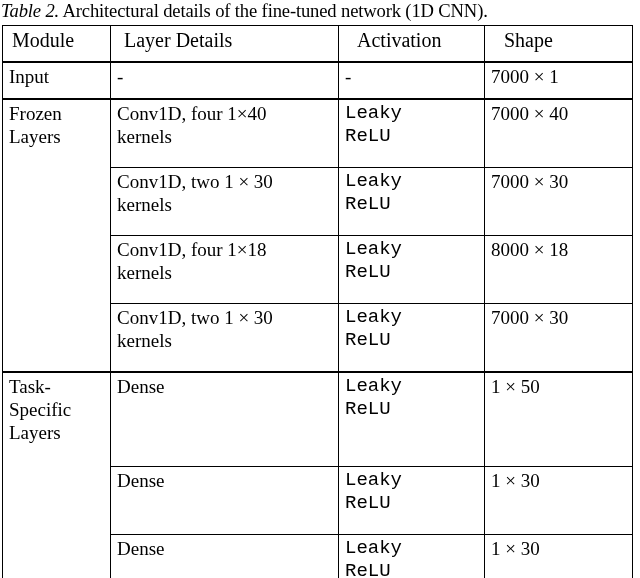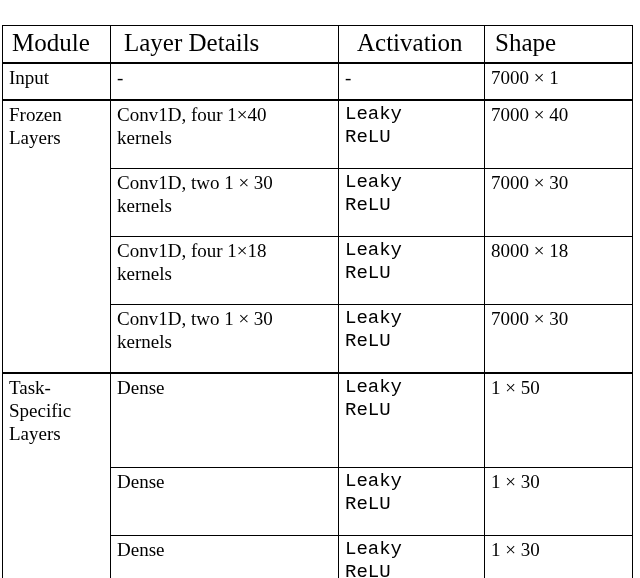--- a/index.html
+++ b/index.html
@@ -65,27 +65,27 @@
     font-weight: normal;
     line-height: 1.22;
   }
 
   
   table.arch { border: 1.6px solid #000; }
 
   .hdr td {
     height: 30px;
     vertical-align: middle;
-    font-size: 25px;
+    font-size: 20px;
     border-bottom-width: 2.2px;
   }
   .hdr td.c1 { padding-left: 9px; }
   .hdr td.c2 { padding-left: 13px; }
   .hdr td.c3 { padding-left: 18px; }
-  .hdr td.c4 { padding-left: 10px; }
+  .hdr td.c4 { padding-left: 19px; }
 
   
   tr.grp-top > td { border-top-width: 2.4px; }
 
   .ctr { text-align: center; }
   .mod-cell {
     padding-left: 9px;
     padding-top: 3px;
   }
   .layer-cell { padding-left: 15px; }
@@ -98,20 +98,23 @@
   .h-dense  td { height: 62px; }
 
   .nobr { white-space: nowrap; }
   .dash { font-size: 19px; }
 </style>
 </head>
 <body>
 
 <div id="page">
 
+  <div class="caption">
+    <span class="tbl-num">Table 2.</span><span> Architectural details of the fine-tuned network (1D CNN).</span>
+  </div>
 
   <div class="tbl-wrap">
     <table class="arch">
       <colgroup>
         <col class="c-module">
           <col class="c-layer">
           <col class="c-act">
           <col class="c-shape">
       </colgroup>
       <tbody>

